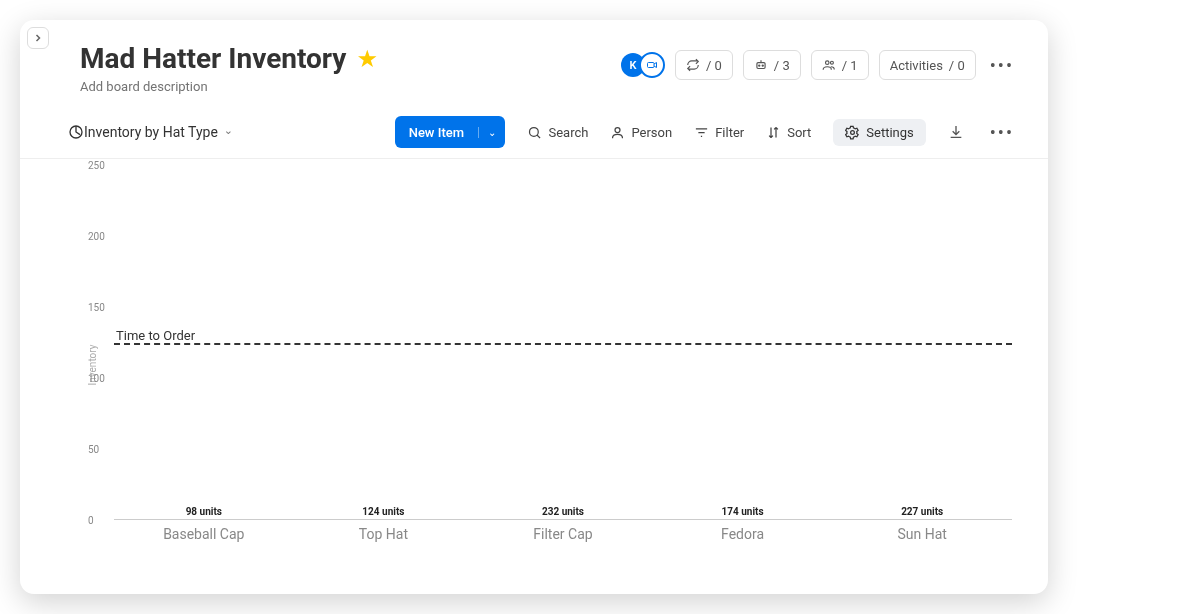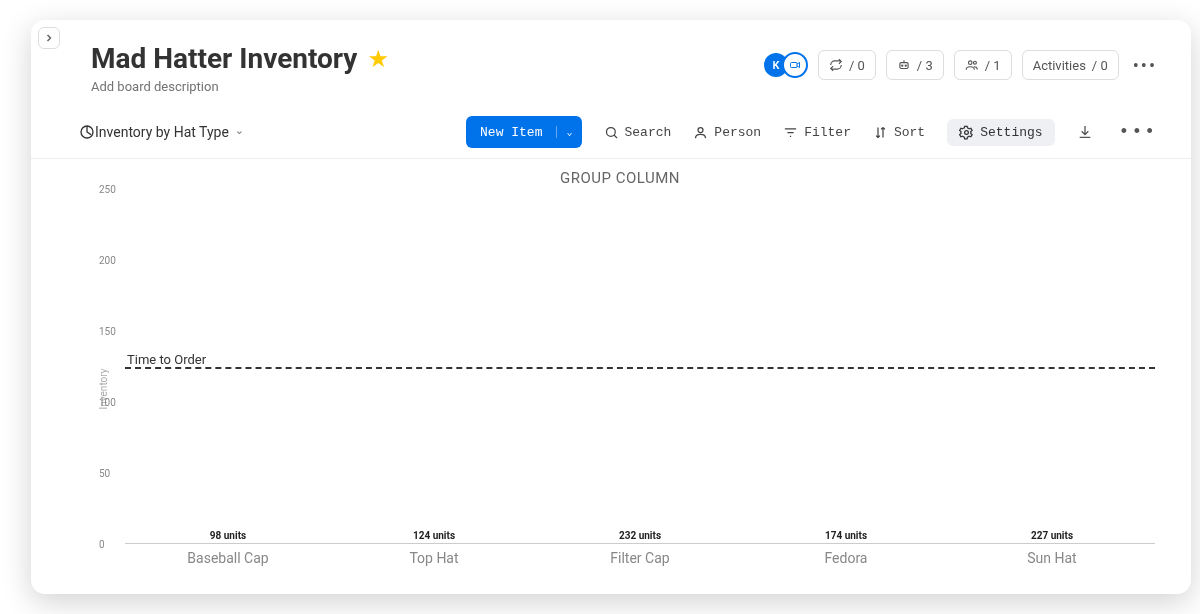--- a/index.html
+++ b/index.html
@@ -2,28 +2,27 @@
 <html><head>
 <meta charset="utf-8">
 <style>
   * { box-sizing: border-box; margin: 0; padding: 0; }
   body {
     font-family: -apple-system, BlinkMacSystemFont, "Segoe UI", Roboto, Arial, sans-serif;
     background: #fff;
     padding: 20px;
   }
   .page {
-    width: 1160px;
+    width: 1028px;
     height: 574px;
     background: #fff;
     border-radius: 14px;
     box-shadow: 0 8px 30px rgba(0,0,0,0.18);
     position: relative;
     overflow: hidden;
-    margin-left: 11px;
   }
   .expand-tab {
     position: absolute;
     top: 7px; left: 7px;
     width: 22px; height: 22px;
     border: 1px solid #ddd;
     border-radius: 6px;
     display: flex; align-items: center; justify-content: center;
     color: #666;
     font-size: 13px;
@@ -70,21 +69,21 @@
     font-size: 13px; color: #737373;
   }
 
   .toolbar {
     display: flex; align-items: center; justify-content: space-between;
     padding: 22px 30px 10px 48px;
     border-bottom: 1px solid #eee;
   }
   .view-sel { display:flex; align-items:flex-start; gap:0; font-size:14px; color:#333; cursor:pointer;}
   .view-sel .chev { color:#777; font-size:11px; margin-left:6px;}
-  .tools { display:flex; align-items:center; gap:22px;font-family:Liberation Mono, monospace; }
+  .tools { display:flex; align-items:center; gap:22px; }
   .new-item {
     background:#0073ea; color:#fff; border-radius:6px; height:32px;
     display:flex; align-items:center;
   }
   .new-item .main { padding:0 14px; font-size:13px; font-weight:500;}
   .new-item .drop { border-left:1px solid rgba(255,255,255,0.4); padding:0 9px; font-size:10px;}
   .tool-btn { display:flex; align-items:center; gap:6px; font-size:13px; color:#444; cursor:pointer;}
   .tool-btn svg { width:15px; height:15px; }
   .settings-btn {
     background:#eef0f3; border-radius:6px; padding:6px 12px;
@@ -236,21 +235,20 @@
         <span>Settings</span>
       </div>
       <svg class="dl-icon" viewBox="0 0 24 24" width="16" height="16" fill="none" stroke="currentColor" stroke-width="2">
           <path d="M12 3v12M7 11l5 5 5-5M4 20h16"></path>
         </svg>
       <div class="more-dots tool-more">•••</div>
     </div>
   </div>
 
   <div class="chart-wrap">
-    <div class="chart-title">GROUP COLUMN</div>
     <div class="plot">
       <div class="ylabel">Inventory</div>
       <div class="axis-area">
 
         <span class="ytick" style="bottom:0%">0</span>
         <span class="ytick" style="bottom:20%">50</span>
         <span class="ytick" style="bottom:40%">100</span>
         <span class="ytick" style="bottom:60%">150</span>
         <span class="ytick" style="bottom:80%">200</span>
         <span class="ytick" style="bottom:100%">250</span>

